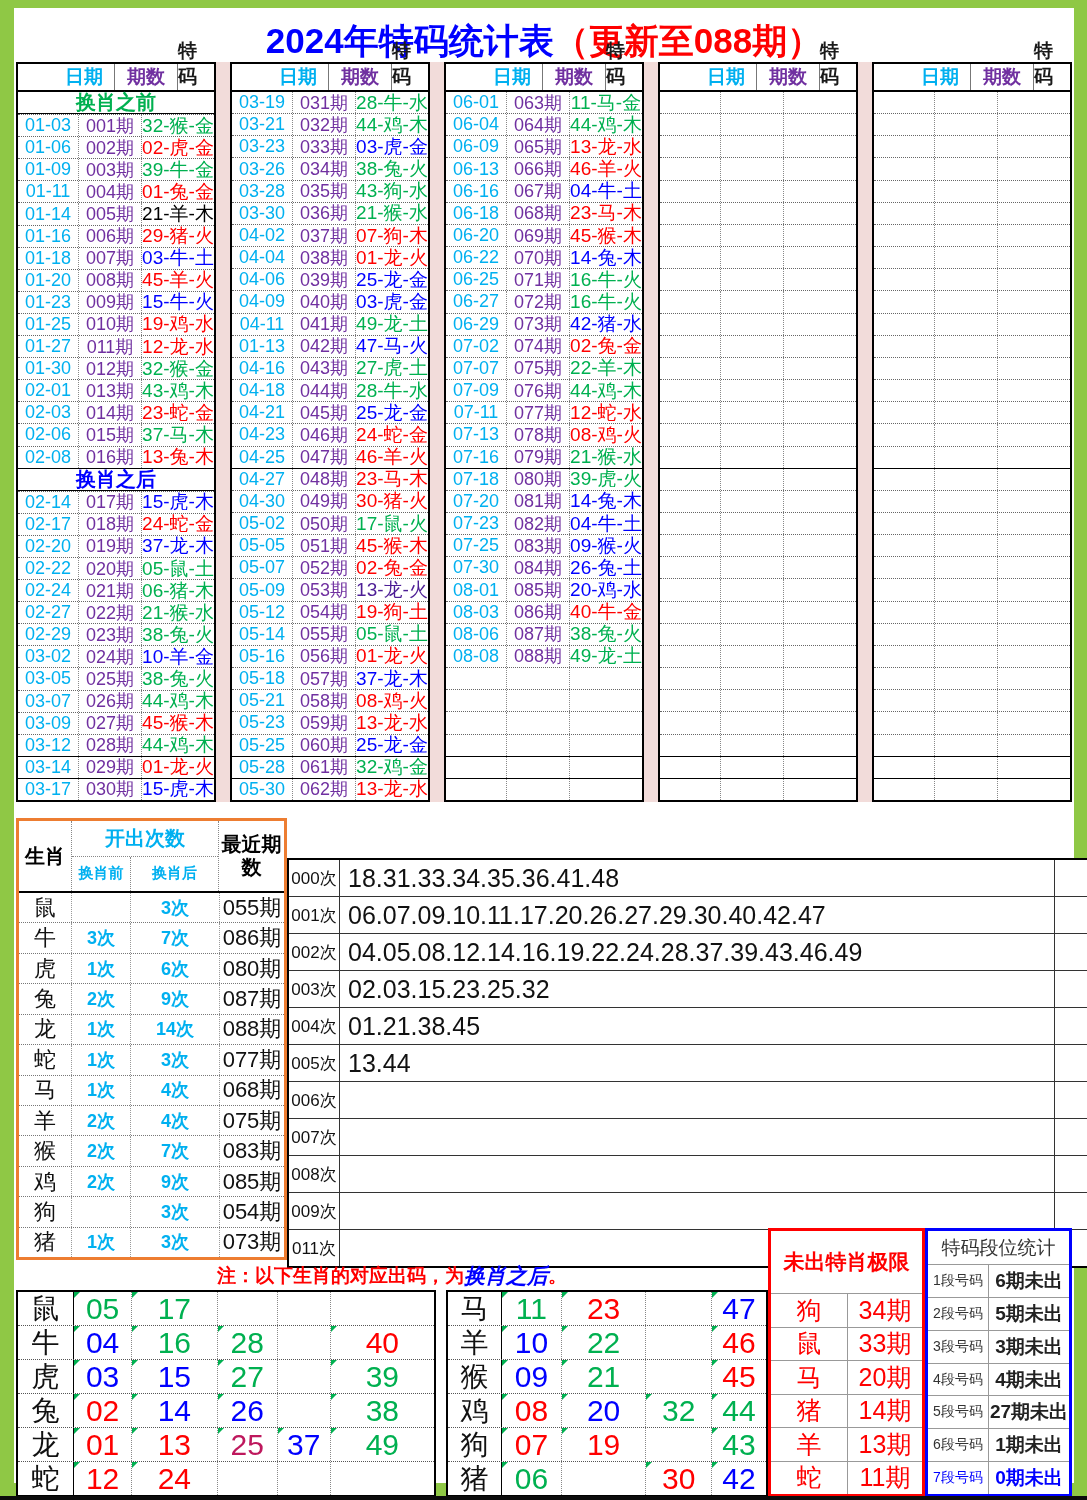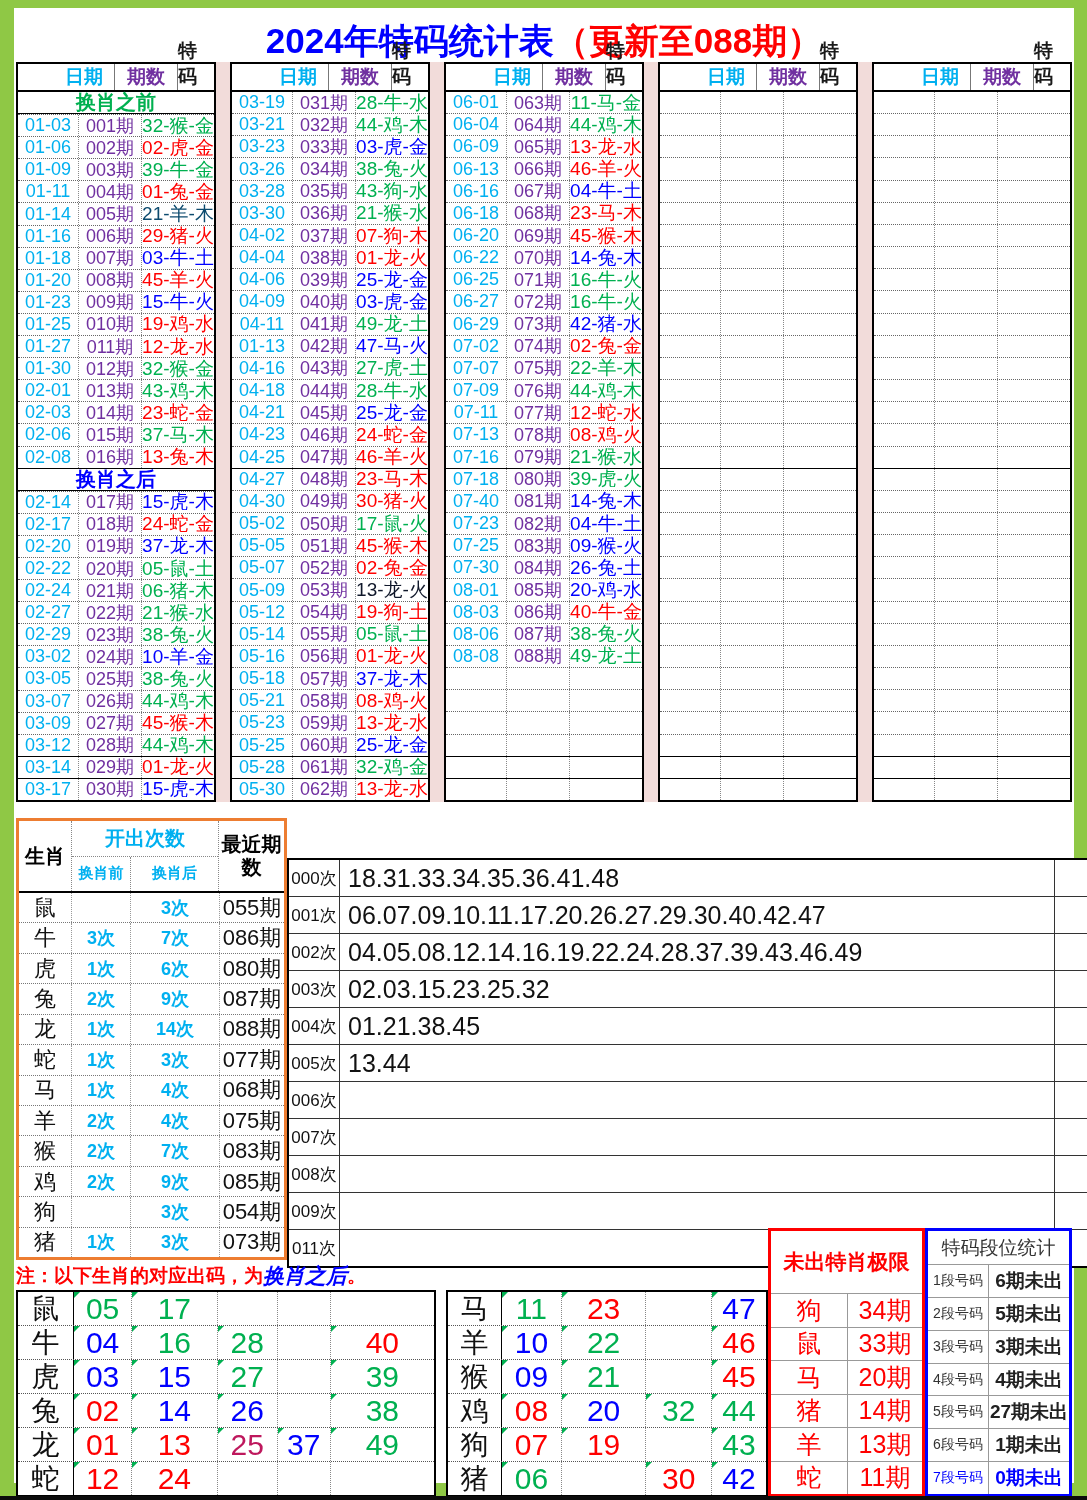--- a/index.html
+++ b/index.html
@@ -47,21 +47,21 @@
 
   
   .freq{position:absolute;left:273px;top:850px;width:915px;height:410px;border:2px solid #000;box-sizing:border-box;display:flex;flex-direction:column;background:#fff;}
   .frow{flex:1;display:flex;border-top:1px solid #333;min-height:0;}
   .frow.nt{border-top:none;}
   .flabel{width:50px;border-right:1px solid #333;display:flex;align-items:center;justify-content:center;font-size:17px;color:#111;}
   .fnums{flex:1;display:flex;align-items:center;padding-left:8px;font-size:25px;color:#111;white-space:nowrap;overflow:hidden;}
   .fcount{width:145px;border-left:1px solid #333;display:flex;align-items:center;justify-content:center;font-size:24px;color:#111;}
 
   
-  .note{position:absolute;left:2px;top:1254px;width:752px;height:28px;display:flex;align-items:center;justify-content:flex-start;white-space:nowrap;}
+  .note{position:absolute;left:2px;top:1254px;width:752px;height:28px;display:flex;align-items:center;justify-content:center;white-space:nowrap;}
   .note .n-red{color:#FF0000;font-weight:bold;font-size:19px;}
   .note .n-blue{color:#0000FF;font-weight:bold;font-style:italic;font-size:21px;}
 
   
   .bt{position:absolute;border:2px solid #000;box-sizing:border-box;display:flex;flex-direction:column;background:#fff;}
   .bt-left{left:2px;top:1282px;width:420px;height:207px;}
   .bt-right{left:432px;top:1282px;width:322px;height:207px;}
   .btrow{flex:1;display:flex;border-top:1px dotted #555;min-height:0;}
   .btrow.nt{border-top:none;}
   .btz{display:flex;align-items:center;justify-content:center;font-size:28px;color:#111;border-right:1px solid #000;}
@@ -119,21 +119,21 @@
           <div class="cc" style="color: rgb(0, 176, 80);">39-牛-金</div>
         </div>
         <div class="grow">
           <div class="cd">01-11</div>
           <div class="cp">004期</div>
           <div class="cc" style="color: rgb(255, 0, 0);">01-兔-金</div>
         </div>
         <div class="grow">
           <div class="cd">01-14</div>
           <div class="cp">005期</div>
-          <div class="cc" style="color: #0c4a6e;">21-羊-木</div>
+          <div class="cc" style="color: #000000;">21-羊-木</div>
         </div>
         <div class="grow">
           <div class="cd">01-16</div>
           <div class="cp">006期</div>
           <div class="cc" style="color: rgb(255, 0, 0);">29-猪-火</div>
         </div>
         <div class="grow">
           <div class="cd">01-18</div>
           <div class="cp">007期</div>
           <div class="cc" style="color: rgb(0, 0, 255);">03-牛-土</div>
@@ -368,21 +368,21 @@
           <div class="cc" style="color: rgb(255, 0, 0);">45-猴-木</div>
         </div>
         <div class="grow">
           <div class="cd">05-07</div>
           <div class="cp">052期</div>
           <div class="cc" style="color: rgb(255, 0, 0);">02-兔-金</div>
         </div>
         <div class="grow">
           <div class="cd">05-09</div>
           <div class="cp">053期</div>
-          <div class="cc" style="color: #0f172a;">13-龙-火</div>
+          <div class="cc" style="color: #4c1d95;">13-龙-火</div>
         </div>
         <div class="grow">
           <div class="cd">05-12</div>
           <div class="cp">054期</div>
           <div class="cc" style="color: rgb(255, 0, 0);">19-狗-土</div>
         </div>
         <div class="grow">
           <div class="cd">05-14</div>
           <div class="cp">055期</div>
           <div class="cc" style="color: rgb(0, 176, 80);">05-鼠-土</div>
@@ -514,21 +514,21 @@
           <div class="cd">07-16</div>
           <div class="cp">079期</div>
           <div class="cc" style="color: rgb(0, 176, 80);">21-猴-水</div>
         </div>
         <div class="grow st">
           <div class="cd">07-18</div>
           <div class="cp">080期</div>
           <div class="cc" style="color: rgb(0, 176, 80);">39-虎-火</div>
         </div>
         <div class="grow">
-          <div class="cd">07-40</div>
+          <div class="cd">07-20</div>
           <div class="cp">081期</div>
           <div class="cc" style="color: rgb(0, 0, 255);">14-兔-木</div>
         </div>
         <div class="grow">
           <div class="cd">07-23</div>
           <div class="cp">082期</div>
           <div class="cc" style="color: rgb(0, 0, 255);">04-牛-土</div>
         </div>
         <div class="grow">
           <div class="cd">07-25</div>

